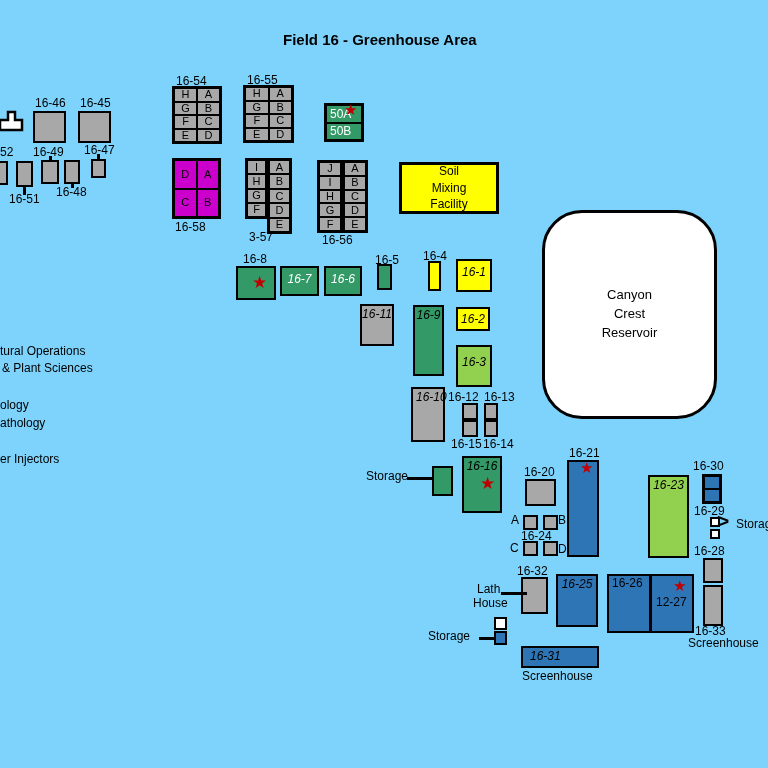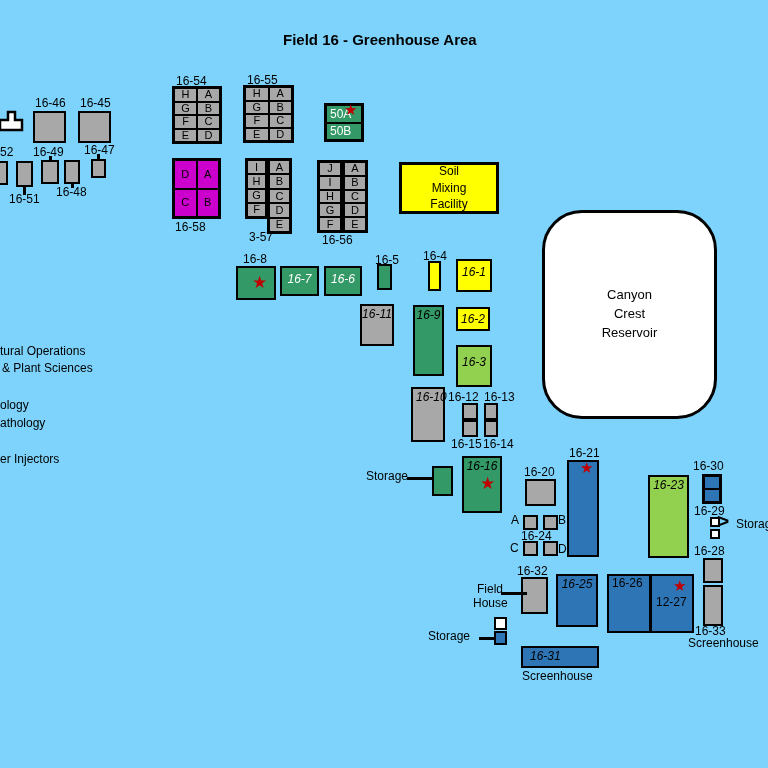--- a/index.html
+++ b/index.html
@@ -234,21 +234,21 @@
   <div class="box gray" style="left:543px;top:515px;width:15px;height:15px"></div>
   <div class="lbl" style="left:558px;top:514px">B</div>
   <div class="lbl" style="left:521px;top:530px">16-24</div>
   <div class="lbl" style="left:510px;top:542px">C</div>
   <div class="box gray" style="left:523px;top:541px;width:15px;height:15px"></div>
   <div class="box gray" style="left:543px;top:541px;width:15px;height:15px"></div>
   <div class="lbl" style="left:558px;top:543px">D</div>
 
   <div class="lbl" style="left:517px;top:565px">16-32</div>
   <div class="box gray" style="left:521px;top:577px;width:27px;height:37px"></div>
-  <div class="lbl" style="left:477px;top:583px">Field</div>
+  <div class="lbl" style="left:477px;top:583px">Lath</div>
   <div class="lbl" style="left:473px;top:597px">House</div>
   <div class="hline" style="left:501px;top:592px;width:26px"></div>
 
   <div class="box blue" style="left:556px;top:574px;width:42px;height:53px">
     <span class="inlbl">16-25</span>
   </div>
   <div class="box blue" style="left:607px;top:574px;width:87px;height:59px"></div>
   <div class="vline" style="left:649px;top:574px;width:3px;height:59px"></div>
   <div class="lbl" style="left:612px;top:577px">16-26</div>
   <div class="lbl" style="left:656px;top:596px">12-27</div>

